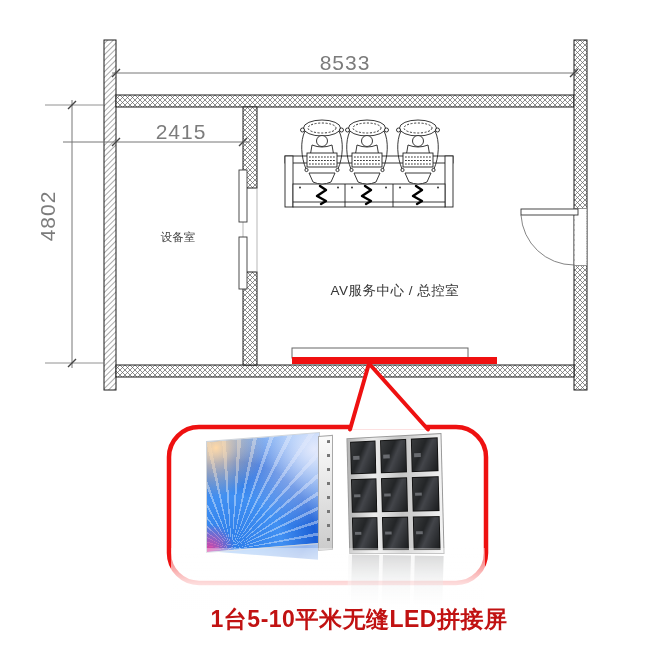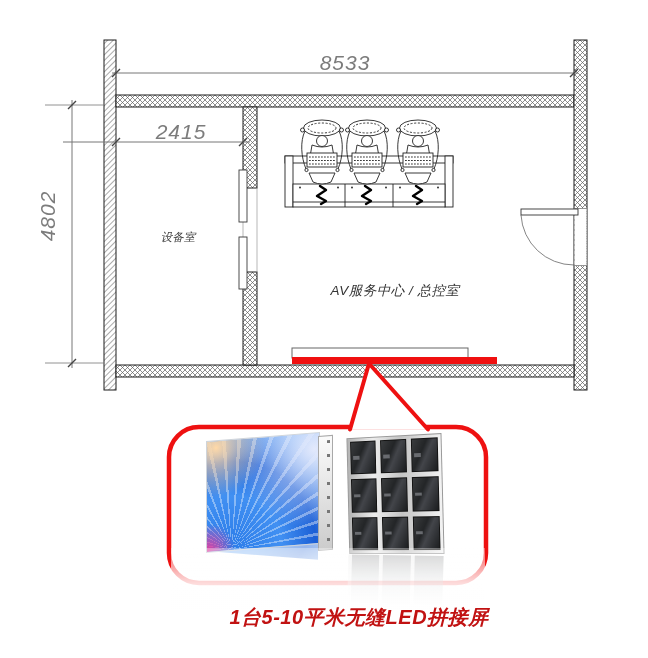--- a/index.html
+++ b/index.html
@@ -1,19 +1,18 @@
 <!DOCTYPE html>
 <html style="--led-red: #f01010; --callout-red: #ee1111; --caption-red: #c11212; --dim-gray: #7c7c7c;"><head>
 <meta charset="utf-8">
 <style>
   html,body{margin:0;padding:0;background:#fff;}
   .canvas{
     position:relative;width:648px;height:646px;background:#fff;overflow:hidden;
     font-family:"Liberation Sans",sans-serif;
-    font-style:italic;
   }
   .canvas svg{position:absolute;left:0;top:0;}
   .dim-text{fill:var(--dim-gray,#7c7c7c);font-size:21px;font-weight:400;letter-spacing:1px;
     font-family:"Liberation Sans",sans-serif;}
   .room-text{fill:#3f3f3f;font-size:11.5px;font-family:"Liberation Sans",sans-serif;}
   .room-text-lg{fill:#353535;font-size:13.5px;letter-spacing:.5px;}
   
   .panel-front{
     position:absolute;left:206px;top:441px;width:112px;height:110px;
     transform:skewY(-4.5deg);transform-origin:left top;z-index:3;
@@ -65,21 +64,21 @@
     background:
       repeating-linear-gradient(90deg, rgba(230,230,230,.9) 0 4px, rgba(0,0,0,0) 4px 34px),
       linear-gradient(180deg,#3f4143,#9aa0a4);
   }
   .reflection-fade{
     position:absolute;left:171px;top:548px;width:314px;height:64px;z-index:4;
     background:linear-gradient(180deg,rgba(255,255,255,.35) 0%,rgba(255,255,255,.85) 55%,#fff 95%);
   }
   .caption{
     position:absolute;left:169px;top:604px;width:380px;z-index:5;
-    text-align:center;font-size:20px;font-weight:600;letter-spacing:.5px;
+    text-align:center;font-size:23px;font-weight:600;letter-spacing:.5px;
     color:var(--caption-red,#c11212);
   }
 </style>
 </head>
 <body>
 
 <div class="canvas">
 
   <svg width="648" height="658" viewBox="0 0 648 658">
     <defs>

